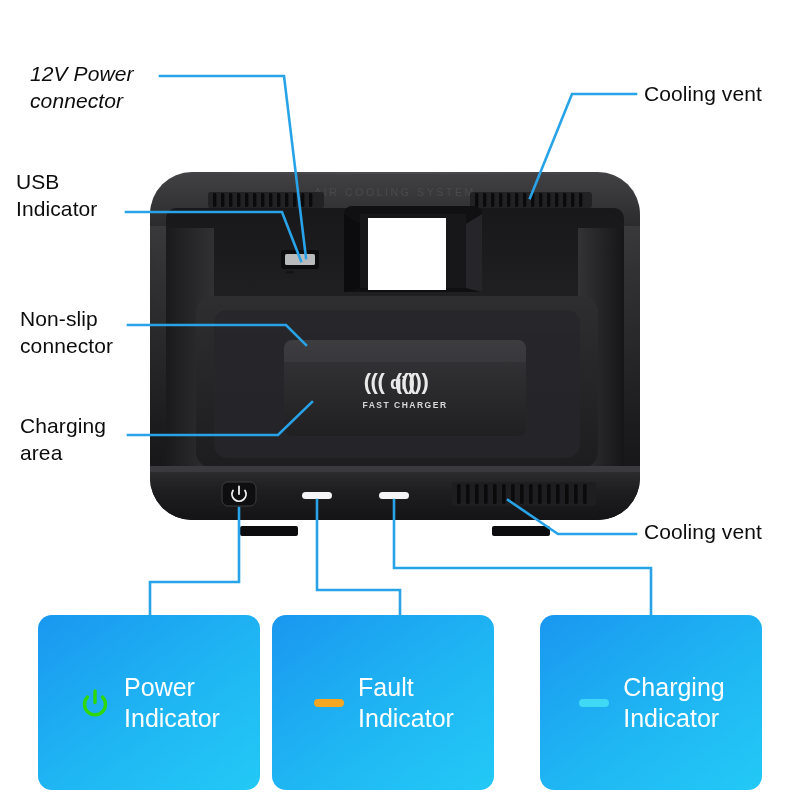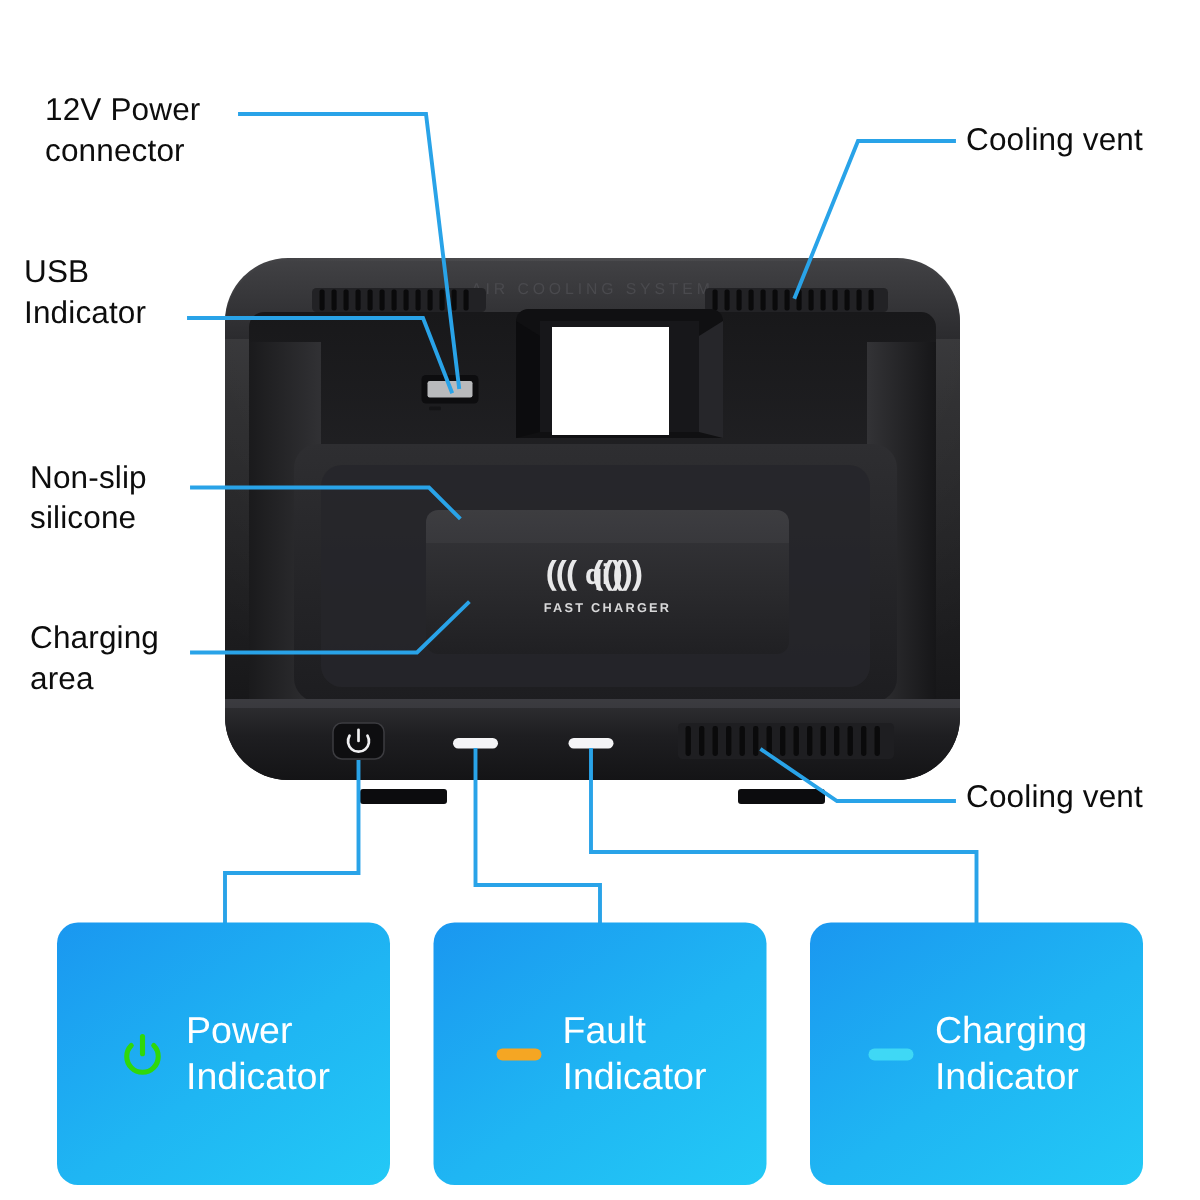--- a/index.html
+++ b/index.html
@@ -27,21 +27,21 @@
     position: absolute;
     color: #0d0d0d;
     font-family: "Liberation Sans", sans-serif;
     font-size: 21px;
     line-height: 27px;
     white-space: pre-line;
     letter-spacing: 0.1px;
   }
   .callout.right { text-align: left; }
 
-  #lbl-power-connector { left: 30px;  top: 60px;  width: 160px; }
+  #lbl-power-connector { left: 30px;  top: 60px;  width: 160px; font-style: italic; }
   #lbl-usb             { left: 16px;  top: 168px; width: 150px; }
   #lbl-nonslip         { left: 20px;  top: 305px; width: 150px; }
   #lbl-charging-area   { left: 20px;  top: 412px; width: 150px; }
   #lbl-vent-top        { left: 644px; top: 80px;  width: 170px; }
   #lbl-vent-bottom     { left: 644px; top: 518px; width: 170px; }
 
   
   svg.overlay {
     position: absolute;
     left: 0; top: 0;
@@ -59,21 +59,21 @@
     width: 222px;
     height: 175px;
     border-radius: 14px;
     display: flex;
     align-items: center;
     justify-content: center;
     gap: 12px;
     z-index: 7;
   }
   #box-power    { left: 38px;  top: 615px; }
-  #box-fault    { left: 289px; top: 615px; }
+  #box-fault    { left: 272px; top: 615px; }
   #box-charging { left: 540px; top: 615px; }
 
   .ind-label {
     color: #ffffff;
     font-family: "Liberation Sans", sans-serif;
     font-size: 25px;
     line-height: 31px;
     white-space: pre-line;
     text-align: left;
   }
@@ -300,21 +300,21 @@
     </g>
   </svg>
 
   <div class="callout" id="lbl-power-connector">12V Power
 connector</div>
 
   <div class="callout" id="lbl-usb">USB
 Indicator</div>
 
   <div class="callout" id="lbl-nonslip">Non-slip
-silicone</div>
+connector</div>
 
   <div class="callout" id="lbl-charging-area">Charging
 area</div>
 
   <div class="callout right" id="lbl-vent-top">Cooling vent</div>
 
   <div class="callout right" id="lbl-vent-bottom">Cooling vent</div>
 
   <div class="ind-box" id="box-power" style="background: linear-gradient(145deg, #1a97f0 0%, #1fb6f3 55%, #23c9f6 100%);">
     <span class="ind-icon">

